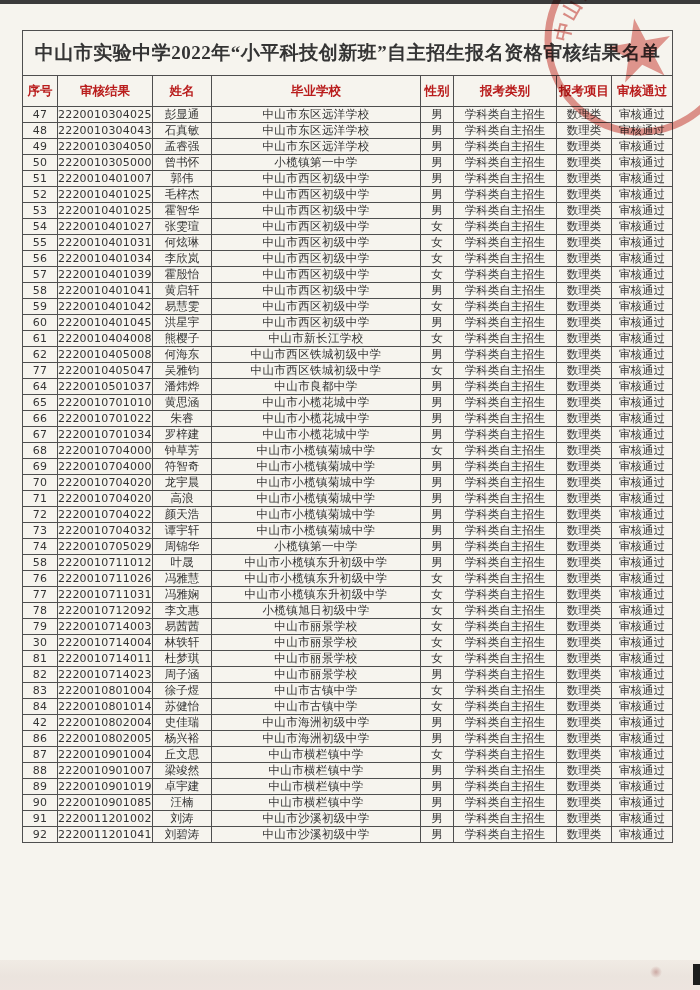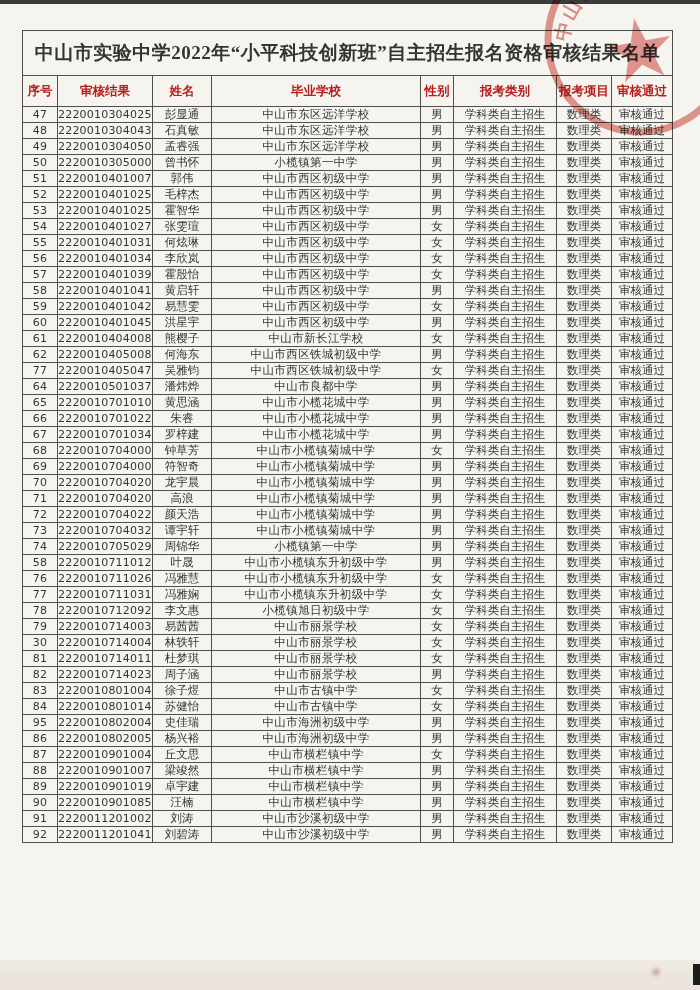--- a/index.html
+++ b/index.html
@@ -456,21 +456,21 @@
           <td class="col-serial">84</td>
           <td class="col-ticket">22200108010146</td>
           <td class="col-name">苏健怡</td>
           <td class="col-school">中山市古镇中学</td>
           <td class="col-gender">女</td>
           <td class="col-category">学科类自主招生</td>
           <td class="col-project">数理类</td>
           <td class="col-result">审核通过</td>
         </tr>
         <tr>
-          <td class="col-serial">95</td>
+          <td class="col-serial">42</td>
           <td class="col-ticket">22200108020048</td>
           <td class="col-name">史佳瑞</td>
           <td class="col-school">中山市海洲初级中学</td>
           <td class="col-gender">男</td>
           <td class="col-category">学科类自主招生</td>
           <td class="col-project">数理类</td>
           <td class="col-result">审核通过</td>
         </tr>
         <tr>
           <td class="col-serial">86</td>

